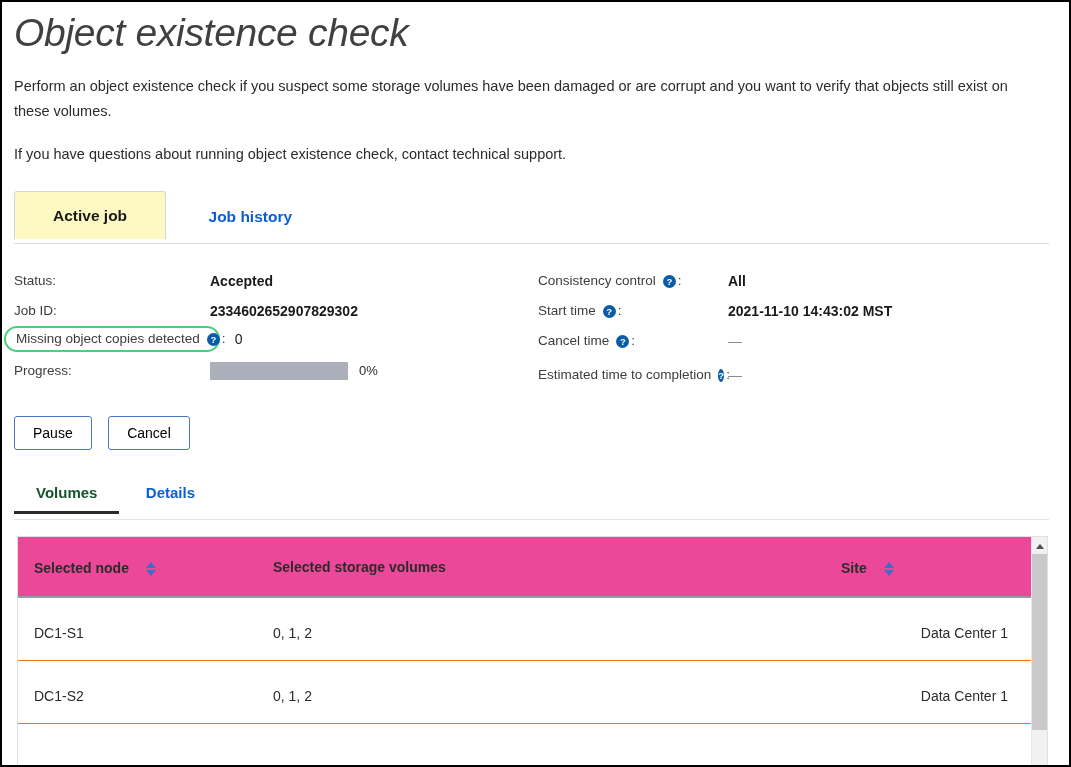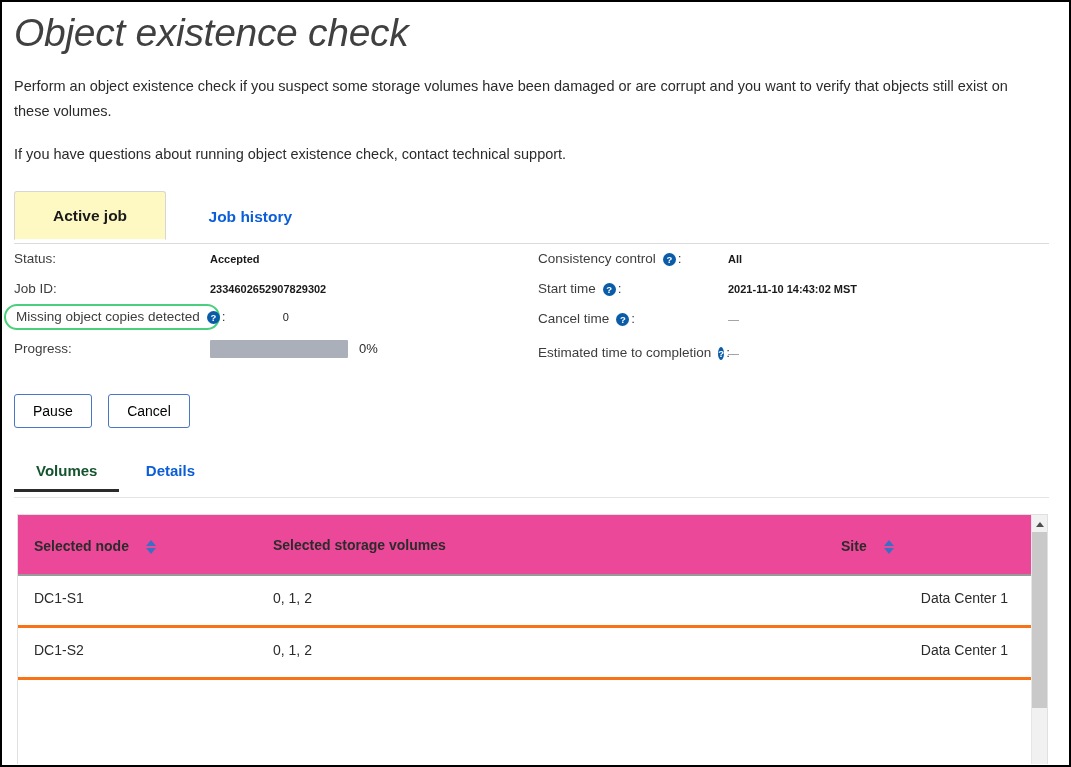--- a/index.html
+++ b/index.html
@@ -75,20 +75,21 @@
     color: #1a1a1a;
     background: #fef9c3;
     border: 1px solid #d6d6d6;
     border-bottom: 1px solid #fff;
     border-radius: 3px 3px 0 0;
   }
 
   
   .details {
     display: flex;
+    margin-top: 22px;
     font-size: 13.5px;
   }
   .col-left  { width: 524px; flex: 0 0 524px; }
   .col-right { flex: 1 1 auto; }
 
   .drow {
     display: flex;
     align-items: center;
     height: 30px;
     margin-bottom: 0;
@@ -98,35 +99,34 @@
     font-size: 13.5px;
     display: flex;
     align-items: center;
     white-space: nowrap;
   }
   .col-left .dlabel  { width: 196px; flex: 0 0 196px; }
   .col-right .dlabel { width: 190px; flex: 0 0 190px; }
   .dvalue {
     font-weight: bold;
     color: #1a1a1a;
-    font-size: 11px;
+    font-size: 14px;
     white-space: nowrap;
   }
   .dvalue.dash { color: #8a8a8a; font-weight: normal; }
 
   
   .drow.highlight {
     position: relative;
     margin-left: -10px;
     padding-left: 10px;
     border: 2px solid #4ad07d;
     border-radius: 13px;
     width: 216px;
     height: 26px;
-    gap: 48px;
   }
   .drow.highlight .dlabel { width: auto; flex: 0 0 auto; }
   .drow.highlight .dvalue { margin-left: 9px; font-weight: normal; }
 
   
   .help-icon {
     display: inline-block;
     width: 13px; height: 13px;
     border-radius: 50%;
     background: #0a5ca8;
@@ -224,22 +224,22 @@
     font-size: 14px;
     font-weight: bold;
     color: #2b2b2b;
     padding: 22px 0 20px 0;
     border-bottom: 2px solid #9a9a9a;
     background: #ec4899;
   }
   .vtable td {
     font-size: 14px;
     color: #2b2b2b;
-    padding: 14px 0 19px 0;
-    border-bottom: 3px solid #f97316;
+    padding: 27px 0 19px 0;
+    border-bottom: 1px solid #f97316;
   }
   .c-node { width: 255px; padding-left: 16px !important; }
   .c-vol  { width: 568px; }
   .c-site { width: 192px; text-align: right; padding-right: 25px !important; }
 
   .sort-icon {
     display: inline-block;
     width: 11px;
     height: 14px;
     margin-left: 13px;

